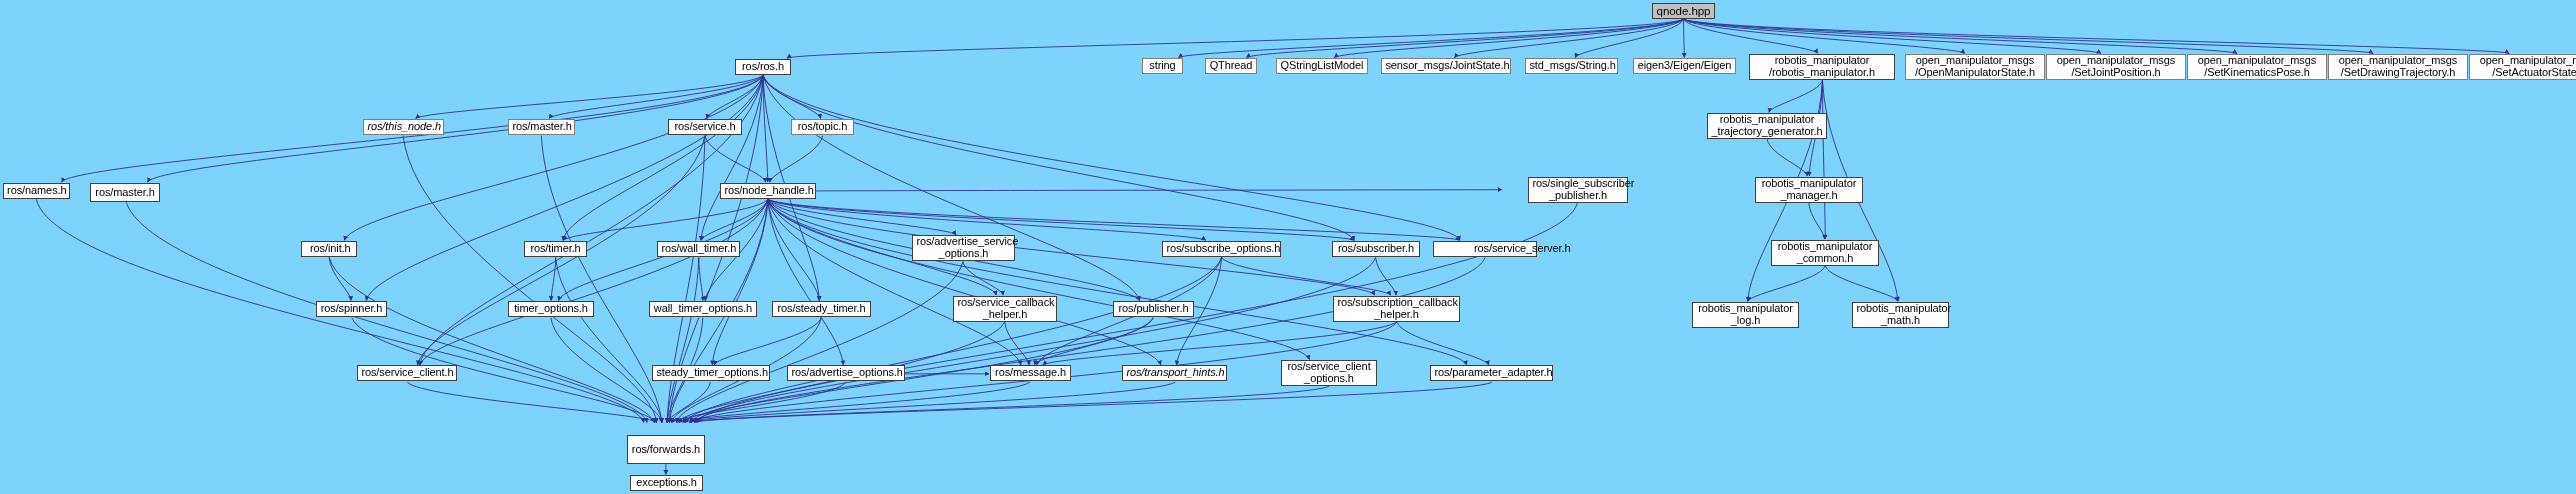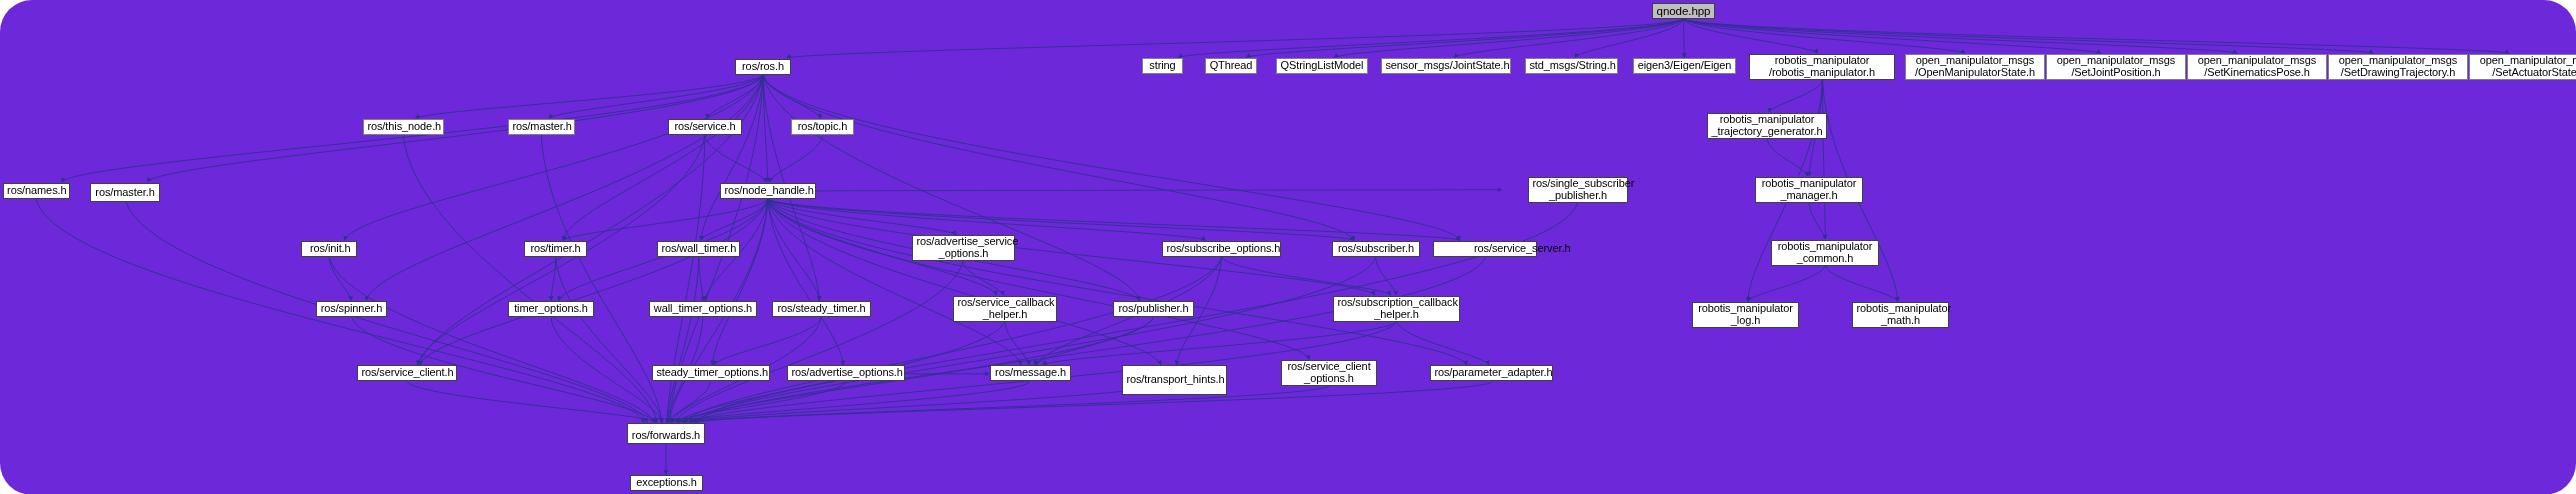--- a/index.html
+++ b/index.html
@@ -5,24 +5,23 @@
 <style>
   html, body {
     margin: 0;
     padding: 0;
     background: #ffffff;
   }
   #graph {
     position: relative;
     width: 2576px;
     height: 495px;
-    background: #6d28d9;
+    background: #7dd3fc;
     font-family: "Liberation Sans", sans-serif;
     overflow: hidden;
-    border-radius: 32px;
   }
   #edges {
     position: absolute;
     left: 0;
     top: 0;
     width: 2576px;
     height: 495px;
     pointer-events: none;
   }
   .node {
@@ -187,21 +186,21 @@
 /OpenManipulatorState.h</span></div>
       <div class="node" style="left: 2046px; top: 54px; width: 140px; height: 26px;"><span class="node-label">open_manipulator_msgs
 /SetJointPosition.h</span></div>
       <div class="node" style="left: 2187px; top: 54px; width: 140px; height: 26px;"><span class="node-label">open_manipulator_msgs
 /SetKinematicsPose.h</span></div>
       <div class="node" style="left: 2328px; top: 54px; width: 140px; height: 26px;"><span class="node-label">open_manipulator_msgs
 /SetDrawingTrajectory.h</span></div>
       <div class="node" style="left: 2469px; top: 54px; width: 140px; height: 26px;"><span class="node-label">open_manipulator_msgs
 /SetActuatorState.h</span></div>
       <div class="node thick" style="left: 735px; top: 59px; width: 56px; height: 16.4px;"><span class="node-label">ros/ros.h</span></div>
-      <div class="node" style="left: 363px; top: 119px; width: 81px; height: 16.4px;"><span class="node-label">ros/this_node.h</span></div>
+      <div class="node" style="left: 363px; top: 119px; width: 81px; height: 16.4px; font-style: italic;"><span class="node-label">ros/this_node.h</span></div>
       <div class="node" style="left: 508px; top: 119px; width: 67px; height: 16.4px;"><span class="node-label">ros/master.h</span></div>
       <div class="node thick" style="left: 668px; top: 119px; width: 74px; height: 16.4px;"><span class="node-label">ros/service.h</span></div>
       <div class="node" style="left: 791px; top: 119px; width: 63px; height: 16.4px;"><span class="node-label">ros/topic.h</span></div>
       <div class="node thick" style="left: 2.7px; top: 183px; width: 67px; height: 16.4px;"><span class="node-label">ros/names.h</span></div>
       <div class="node thick" style="left: 90px; top: 183px; width: 70px; height: 19px;"><span class="node-label">ros/master.h</span></div>
       <div class="node thick" style="left: 720px; top: 183px; width: 96px; height: 16.4px;"><span class="node-label">ros/node_handle.h</span></div>
       <div class="node thick" style="left: 1528px; top: 177px; width: 100px; height: 26px;"><span class="node-label">ros/single_subscriber
 _publisher.h</span></div>
       <div class="node thick" style="left: 1707px; top: 113px; width: 120px; height: 26px;"><span class="node-label">robotis_manipulator
 _trajectory_generator.h</span></div>
@@ -227,21 +226,21 @@
       <div class="node thick" style="left: 772px; top: 301px; width: 99px; height: 16.4px;"><span class="node-label">ros/steady_timer.h</span></div>
       <div class="node thick" style="left: 953px; top: 296px; width: 104px; height: 26px;"><span class="node-label">ros/service_callback
 _helper.h</span></div>
       <div class="node thick" style="left: 1113px; top: 301px; width: 81px; height: 16.4px;"><span class="node-label">ros/publisher.h</span></div>
       <div class="node thick" style="left: 1333px; top: 296px; width: 127px; height: 26px;"><span class="node-label">ros/subscription_callback
 _helper.h</span></div>
       <div class="node thick" style="left: 357px; top: 365px; width: 100px; height: 16.4px;"><span class="node-label">ros/service_client.h</span></div>
       <div class="node thick" style="left: 652px; top: 365px; width: 118px; height: 16.4px;"><span class="node-label">steady_timer_options.h</span></div>
       <div class="node thick" style="left: 787px; top: 365px; width: 118px; height: 16.4px;"><span class="node-label">ros/advertise_options.h</span></div>
       <div class="node thick" style="left: 990px; top: 365px; width: 81px; height: 16.4px;"><span class="node-label">ros/message.h</span></div>
-      <div class="node thick" style="left: 1122px; top: 365px; width: 105px; height: 30px;"><span class="node-label">ros/transport_hints.h</span></div>
+      <div class="node thick" style="left: 1122px; top: 365px; width: 105px; height: 16px; font-style: italic;"><span class="node-label">ros/transport_hints.h</span></div>
       <div class="node thick" style="left: 1281px; top: 360px; width: 96px; height: 26px;"><span class="node-label">ros/service_client
 _options.h</span></div>
       <div class="node thick" style="left: 1430px; top: 365px; width: 123px; height: 16.4px;"><span class="node-label">ros/parameter_adapter.h</span></div>
-      <div class="node thick" style="left: 627px; top: 423px; width: 78px; height: 21px; align-items: flex-end;"><span class="node-label">ros/forwards.h</span></div>
+      <div class="node thick" style="left: 627px; top: 435px; width: 78px; height: 29px;"><span class="node-label">ros/forwards.h</span></div>
       <div class="node thick" style="left: 630px; top: 475px; width: 73px; height: 16.4px;"><span class="node-label">exceptions.h</span></div>
     </div>
 </div>
 
 
 </body></html>

